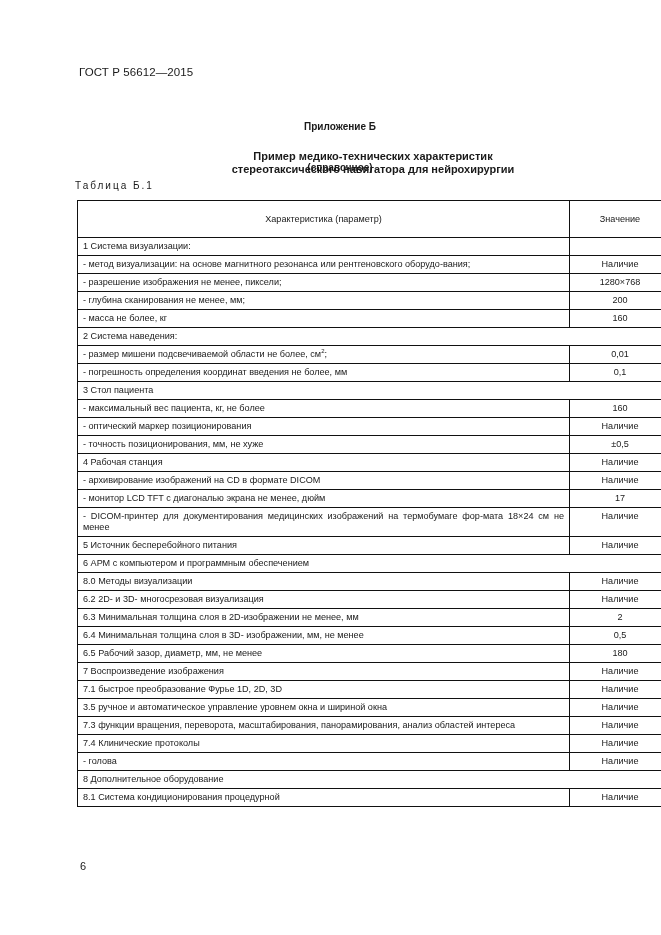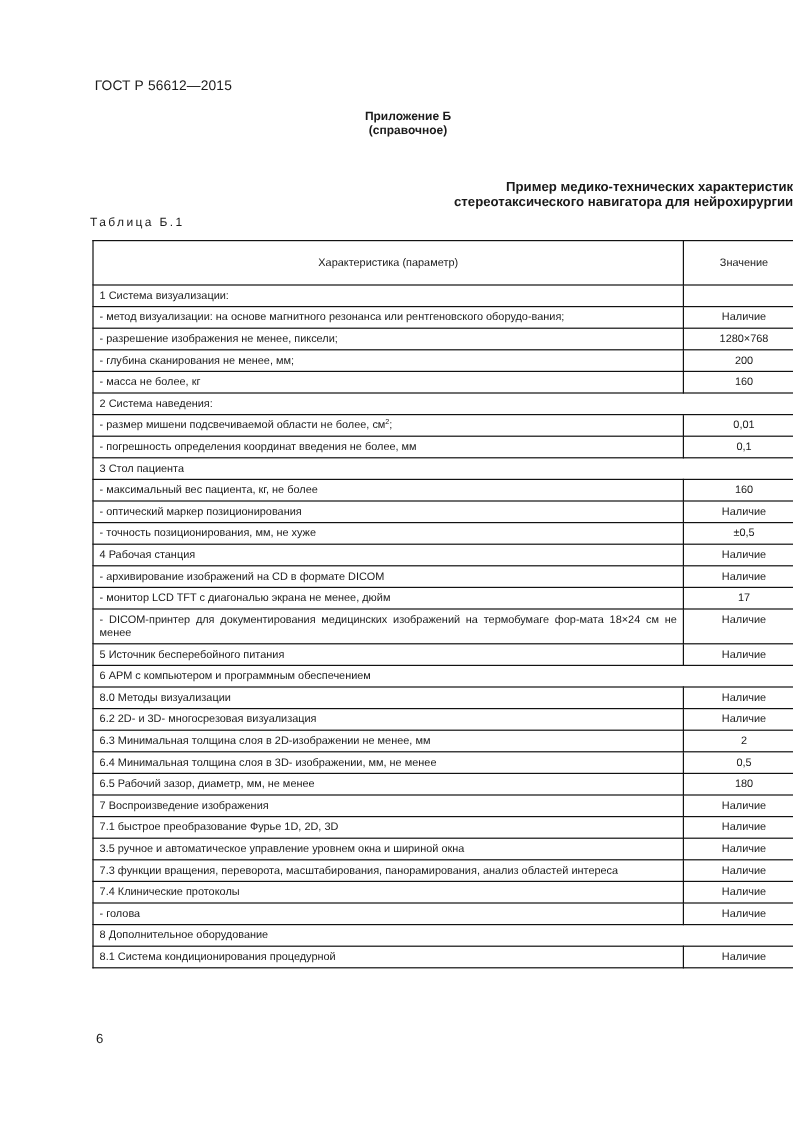--- a/index.html
+++ b/index.html
@@ -1,21 +1,21 @@
 <!DOCTYPE html>
 <html><head>
 <meta charset="utf-8">
 <style>
   html, body { margin:0; padding:0; background:#ffffff; }
   body { width:661px; height:935px; position:relative; overflow:hidden;
          font-family:"Liberation Sans", sans-serif; color:#1a1a1a; }
   .std-code { position:absolute; left:79px; top:66px; font-size:11.5px; font-weight:normal; letter-spacing:0.1px; }
   .appendix { position:absolute; left:0; width:661px; top:92px; text-align:center; font-size:10px; font-weight:bold; line-height:12px; }
-  .appendix div { padding-left:19px; }
-  .title { position:absolute; left:0; width:661px; top:150px; text-align:right; font-size:11px; font-weight:bold; line-height:13px; }
+  .appendix div { padding-left:19px;margin-top:29px; }
+  .title { position:absolute; left:0; width:661px; top:150px; text-align:center; font-size:11px; font-weight:bold; line-height:13px; }
   .title div { padding-left:85px; }
   .table-label { position:absolute; left:75px; top:180px; font-size:10px; letter-spacing:2px; }
   table.spec { position:absolute; left:77px; top:200px; width:594px; border-collapse:collapse; font-size:9.1px; line-height:11px; }
   table.spec td { border:1.6px solid #111; padding:3px 5px 3px 5px; vertical-align:top; }
   table.spec td.val { width:90px; text-align:center; }
   table.spec tr.head td { height:30px; vertical-align:middle; text-align:center; }
   table.spec td.just { text-align:justify; text-align-last:left; }
   sup { font-size:6px; line-height:0; }
   .page-num { position:absolute; left:80px; top:860px; font-size:11px; }
 </style>

